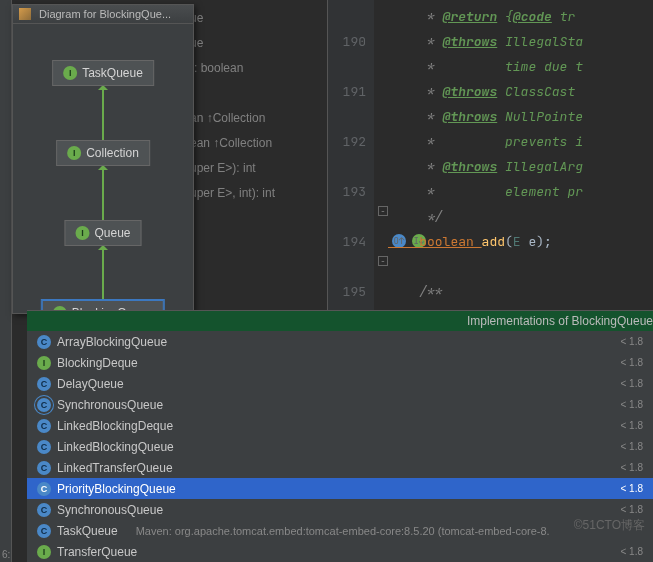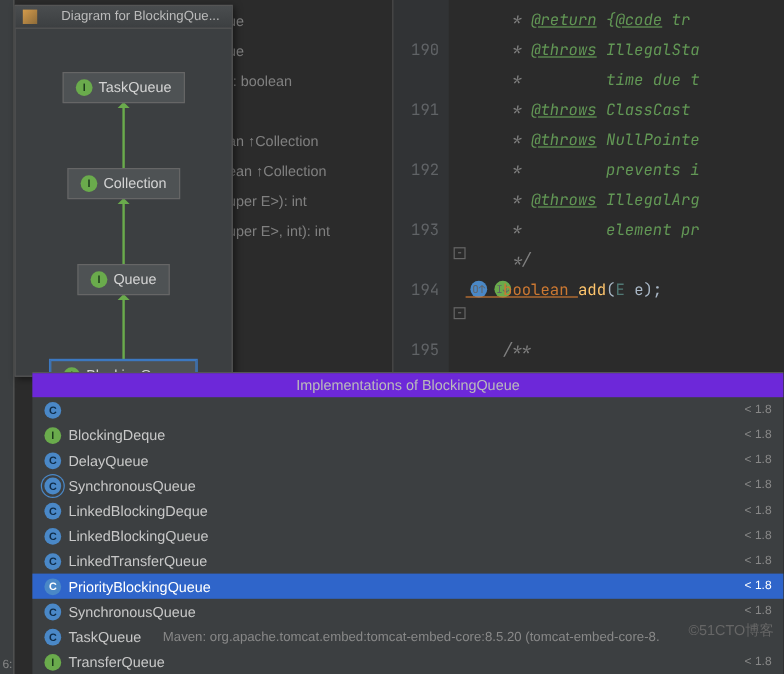--- a/index.html
+++ b/index.html
@@ -3,21 +3,21 @@
 <meta charset="utf-8">
 <style>
   * { box-sizing: border-box; margin: 0; padding: 0; }
   body { width: 653px; height: 562px; background: #2b2b2b; font-family: "Segoe UI", sans-serif; font-size: 12px; color: #a9b7c6; overflow: hidden; position: relative; }
   
   .left-gutter { position: absolute; left: 0; top: 0; width: 12px; height: 562px; background: #3c3f41; border-right: 1px solid #555; }
   .bottom-label { position: absolute; left: 2px; bottom: 2px; font-size: 10px; color: #888; }
   
   
   .diagram { position: absolute; left: 12px; top: 4px; width: 182px; height: 310px; background: #3c3f41; border: 1px solid #555; box-shadow: 2px 2px 6px rgba(0,0,0,0.5); z-index: 10; }
-  .diagram-title { background: linear-gradient(#4a4d4f,#3c3f41); padding: 3px 6px; font-size: 11px; color: #bbb; display: flex; gap: 20px; border-bottom: 1px solid #555; }
+  .diagram-title { background: linear-gradient(#4a4d4f,#3c3f41); padding: 3px 6px; font-size: 11px; color: #bbb; display: flex; gap: 8px; border-bottom: 1px solid #555; }
   .diagram-icon { width: 12px; height: 12px; background: linear-gradient(135deg,#d49b4b,#8e6c3a); display:inline-block; }
   .diagram-body { position: relative; height: 290px; }
   .node { position: absolute; left: 50%; transform: translateX(-50%); padding: 5px 10px; background: #4e5254; border: 1px solid #666; color: #d4d4d4; font-size: 12px; display: flex; align-items: center; gap: 5px; white-space: nowrap; }
   .node.sel { background: #4e5254; border: 1px solid #3c78c0; box-shadow: 0 0 0 1px #3c78c0; }
   .handle { position: absolute; width: 4px; height: 4px; background: #aaa; }
   .badge { width: 14px; height: 14px; border-radius: 50%; display: inline-flex; align-items: center; justify-content: center; font-size: 9px; font-weight: bold; color: #1b3b1b; }
   .badge.i { background: #6aab4c; }
   .badge.c { background: #4a88c7; color: #0e2b47; }
   .arrow { position: absolute; left: 50%; transform: translateX(-50%); width: 2px; background: #6aab4c; }
   .arrow::before { content:""; position:absolute; top:-6px; left:-4px; border: 5px solid transparent; border-bottom-color:#6aab4c; }
@@ -27,29 +27,29 @@
   .code-peek .l { white-space: pre; }
   
   
   .main-code { position: absolute; left: 327px; top: 0; width: 326px; height: 314px; background: #2b2b2b; border-left: 1px solid #555; font-family: "JetBrains Mono", Consolas, monospace; font-size: 13px; }
   .gutter { position: absolute; left: 0; top: 0; width: 46px; background: #313335; height: 314px; color: #606366; padding-top: 4px; }
   .gnum { height: 25px; line-height:25px; text-align: right; padding-right: 8px; margin-top: 25px; }
   .gmark { position:absolute; right:-14px; width:14px; height:14px; border-radius:50%; font-size:9px; display:inline-flex; align-items:center; justify-content:center; }
   .code-col { position: absolute; left: 60px; top: 4px; right: 0; }
   .cline { height: 25px; line-height: 25px; white-space: pre; }
   .cm { color: #808080; font-style: italic; }
-  .tag { color: #629755; font-weight: normal; text-decoration: underline; font-style: italic; }
+  .tag { color: #629755; font-weight: bold; text-decoration: underline; font-style: italic; }
   .cmplain { color: #629755; font-style: italic; }
   .kw2 { color: #cc7832; text-decoration: underline; }
   .mname { color: #ffc66d; }
   .gen { color: #507874; }
   
   
   .popup { position: absolute; left: 27px; top: 310px; width: 626px; background: #3c3f41; border-top: 1px solid #555; z-index: 20; }
-  .popup-title { text-align: center; padding: 3px 0; color: #bbb; font-size: 12px; background: #6d28d9; }
+  .popup-title { text-align: right; padding: 3px 0; color: #bbb; font-size: 12px; background: #14532d; }
   .impl { display: flex; align-items: center; gap: 6px; padding: 2px 10px; height: 21px; font-size: 12px; color: #c8c8c8; }
   .impl .right { margin-left: auto; color: #888; font-size: 10px; }
   .impl .maven { color:#888; font-size:11px; margin-left:12px; white-space:nowrap; overflow:hidden; }
   .impl.sel { background: #2f65ca; color: #fff; }
   .impl.sel .right, .impl.sel .badge.c { color:#fff; }
   .watermark { position: absolute; right: 8px; bottom: 28px; color: #666; font-size: 12px; z-index: 25; }
   .fold { position:absolute; left:50px; width:10px; height:10px; border:1px solid #666; font-size:8px; line-height:8px; text-align:center; color:#888;}
 </style>
 </head>
 <body>
@@ -140,20 +140,21 @@
       <div class="cline"></div>
       <div class="cline"><span class="cm">    /**</span></div>
     </div>
 </div>
 
 <div class="popup">
   <div class="popup-title">Implementations of BlockingQueue</div>
   <div id="impls">
       <div class="impl">
         <span class="badge c">C</span>
+        <span>ArrayBlockingQueue</span>
         <span class="right">&lt; 1.8</span>
       </div>
       <div class="impl">
         <span class="badge i">I</span>
         <span>BlockingDeque</span>
         <span class="right">&lt; 1.8</span>
       </div>
       <div class="impl">
         <span class="badge c">C</span>
         <span>DelayQueue</span>

